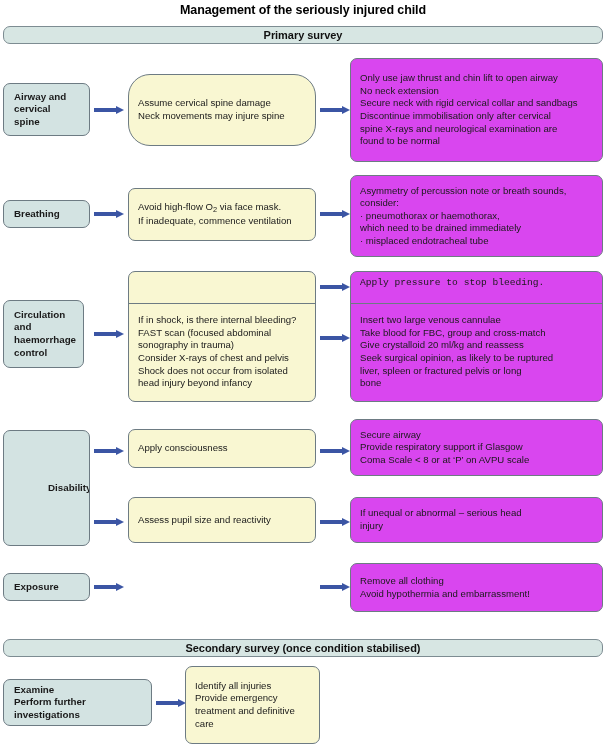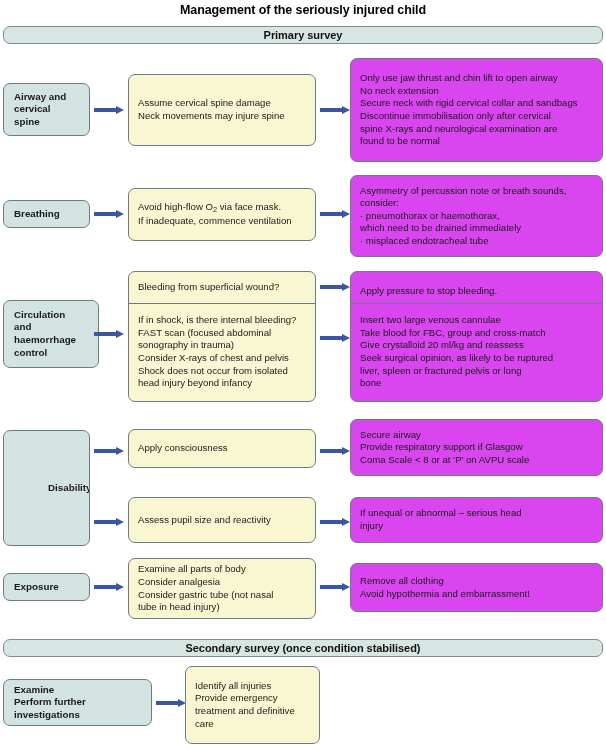--- a/index.html
+++ b/index.html
@@ -134,21 +134,21 @@
     <div class="pad" style="white-space:pre-line;">Airway and
 cervical
 spine</div>
   </div>
 
   <div class="arrow" style="left:94px; top:106px; width:30px;">
     <div class="shaft" style="width:22px;"></div>
     <div class="head" style="left:22px;"></div>
   </div>
 
-  <div class="box assess" style="left:128px; top:74px; width:188px; height:72px;">
+  <div class="box assess" style="left:128px; top:74px; width:188px; height:72px;border-radius:22px;">
     <div class="vcenter">
         <div class="pad" style="white-space:pre-line;">Assume cervical spine damage
 Neck movements may injure spine</div>
       </div>
   </div>
 
   <div class="arrow" style="left:320px; top:106px; width:30px;">
     <div class="shaft" style="width:22px;"></div>
     <div class="head" style="left:22px;"></div>
   </div>
@@ -188,36 +188,33 @@
   <div class="box action" style="left:350px; top:175px; width:253px; height:82px;">
     <div class="vcenter">
         <div class="pad" style="white-space:pre-line;">Asymmetry of percussion note or breath sounds,
 consider:
 · pneumothorax or haemothorax,
   which need to be drained immediately
 · misplaced endotracheal tube</div>
       </div>
   </div>
 
-  <div class="box cat" style="left:3px; top:300px; width:96px; height:68px;">
+  <div class="box cat" style="left:3px; top:300px; width:81px; height:68px;">
     <div class="pad" style="white-space:pre-line;">Circulation
 and
 haemorrhage
 control</div>
   </div>
 
   <div class="arrow" style="left:94px; top:330px; width:30px;">
     <div class="shaft" style="width:22px;"></div>
     <div class="head" style="left:22px;"></div>
   </div>
 
   <div class="box assess" style="left:128px; top:271px; width:188px; height:131px;">
-    <div style="height:31px; box-sizing:border-box; display:flex; align-items:center;">
-      <div class="pad" style="white-space:pre-line;">Bleeding from superficial wound?</div>
-    </div>
     <div class="divider" style="top:31px;"></div>
     <div style="position:absolute; top:31px; left:0; right:0; bottom:0; display:flex; align-items:center;">
       <div class="pad" style="white-space:pre-line;">If in shock, is there internal bleeding?
 FAST scan (focused abdominal
 sonography in trauma)
 Consider X-rays of chest and pelvis
 Shock does not occur from isolated
 head injury beyond infancy</div>
     </div>
   </div>
@@ -226,21 +223,21 @@
     <div class="shaft" style="width:22px;"></div>
     <div class="head" style="left:22px;"></div>
   </div>
 
   <div class="arrow" style="left:320px; top:334px; width:30px;">
     <div class="shaft" style="width:22px;"></div>
     <div class="head" style="left:22px;"></div>
   </div>
 
   <div class="box action" style="left:350px; top:271px; width:253px; height:131px;">
-    <div style="height:31px; box-sizing:border-box; display:flex; align-items:flex-end;">
+    <div style="height:31px; box-sizing:border-box; display:flex; align-items:flex-start;font-family:Liberation Mono, monospace;">
       <div class="pad" style="white-space:pre-line;">Apply pressure to stop bleeding.</div>
     </div>
     <div class="divider" style="top:31px;"></div>
     <div style="position:absolute; top:31px; left:0; right:0; bottom:0; display:flex; align-items:center;border-radius:17px;">
       <div class="pad" style="white-space:pre-line;">Insert two large venous cannulae
 Take blood for FBC, group and cross-match
 Give crystalloid 20 ml/kg and reassess
 Seek surgical opinion, as likely to be ruptured
 liver, spleen or fractured pelvis or long
 bone</div>
@@ -300,28 +297,20 @@
 
   <div class="box cat" style="left:3px; top:573px; width:87px; height:28px;">
     <div class="pad" style="white-space:pre-line;">Exposure</div>
   </div>
 
   <div class="arrow" style="left:94px; top:583px; width:30px;">
     <div class="shaft" style="width:22px;"></div>
     <div class="head" style="left:22px;"></div>
   </div>
 
-  <div class="box assess" style="left:128px; top:558px; width:188px; height:61px;">
-    <div class="vcenter">
-        <div class="pad" style="white-space:pre-line;">Examine all parts of body
-Consider analgesia
-Consider gastric tube (not nasal
-tube in head injury)</div>
-      </div>
-  </div>
 
   <div class="arrow" style="left:320px; top:583px; width:30px;">
     <div class="shaft" style="width:22px;"></div>
     <div class="head" style="left:22px;"></div>
   </div>
 
   <div class="box action" style="left:350px; top:563px; width:253px; height:49px;">
     <div class="vcenter">
         <div class="pad" style="white-space:pre-line;">Remove all clothing
 Avoid hypothermia and embarrassment!</div>

